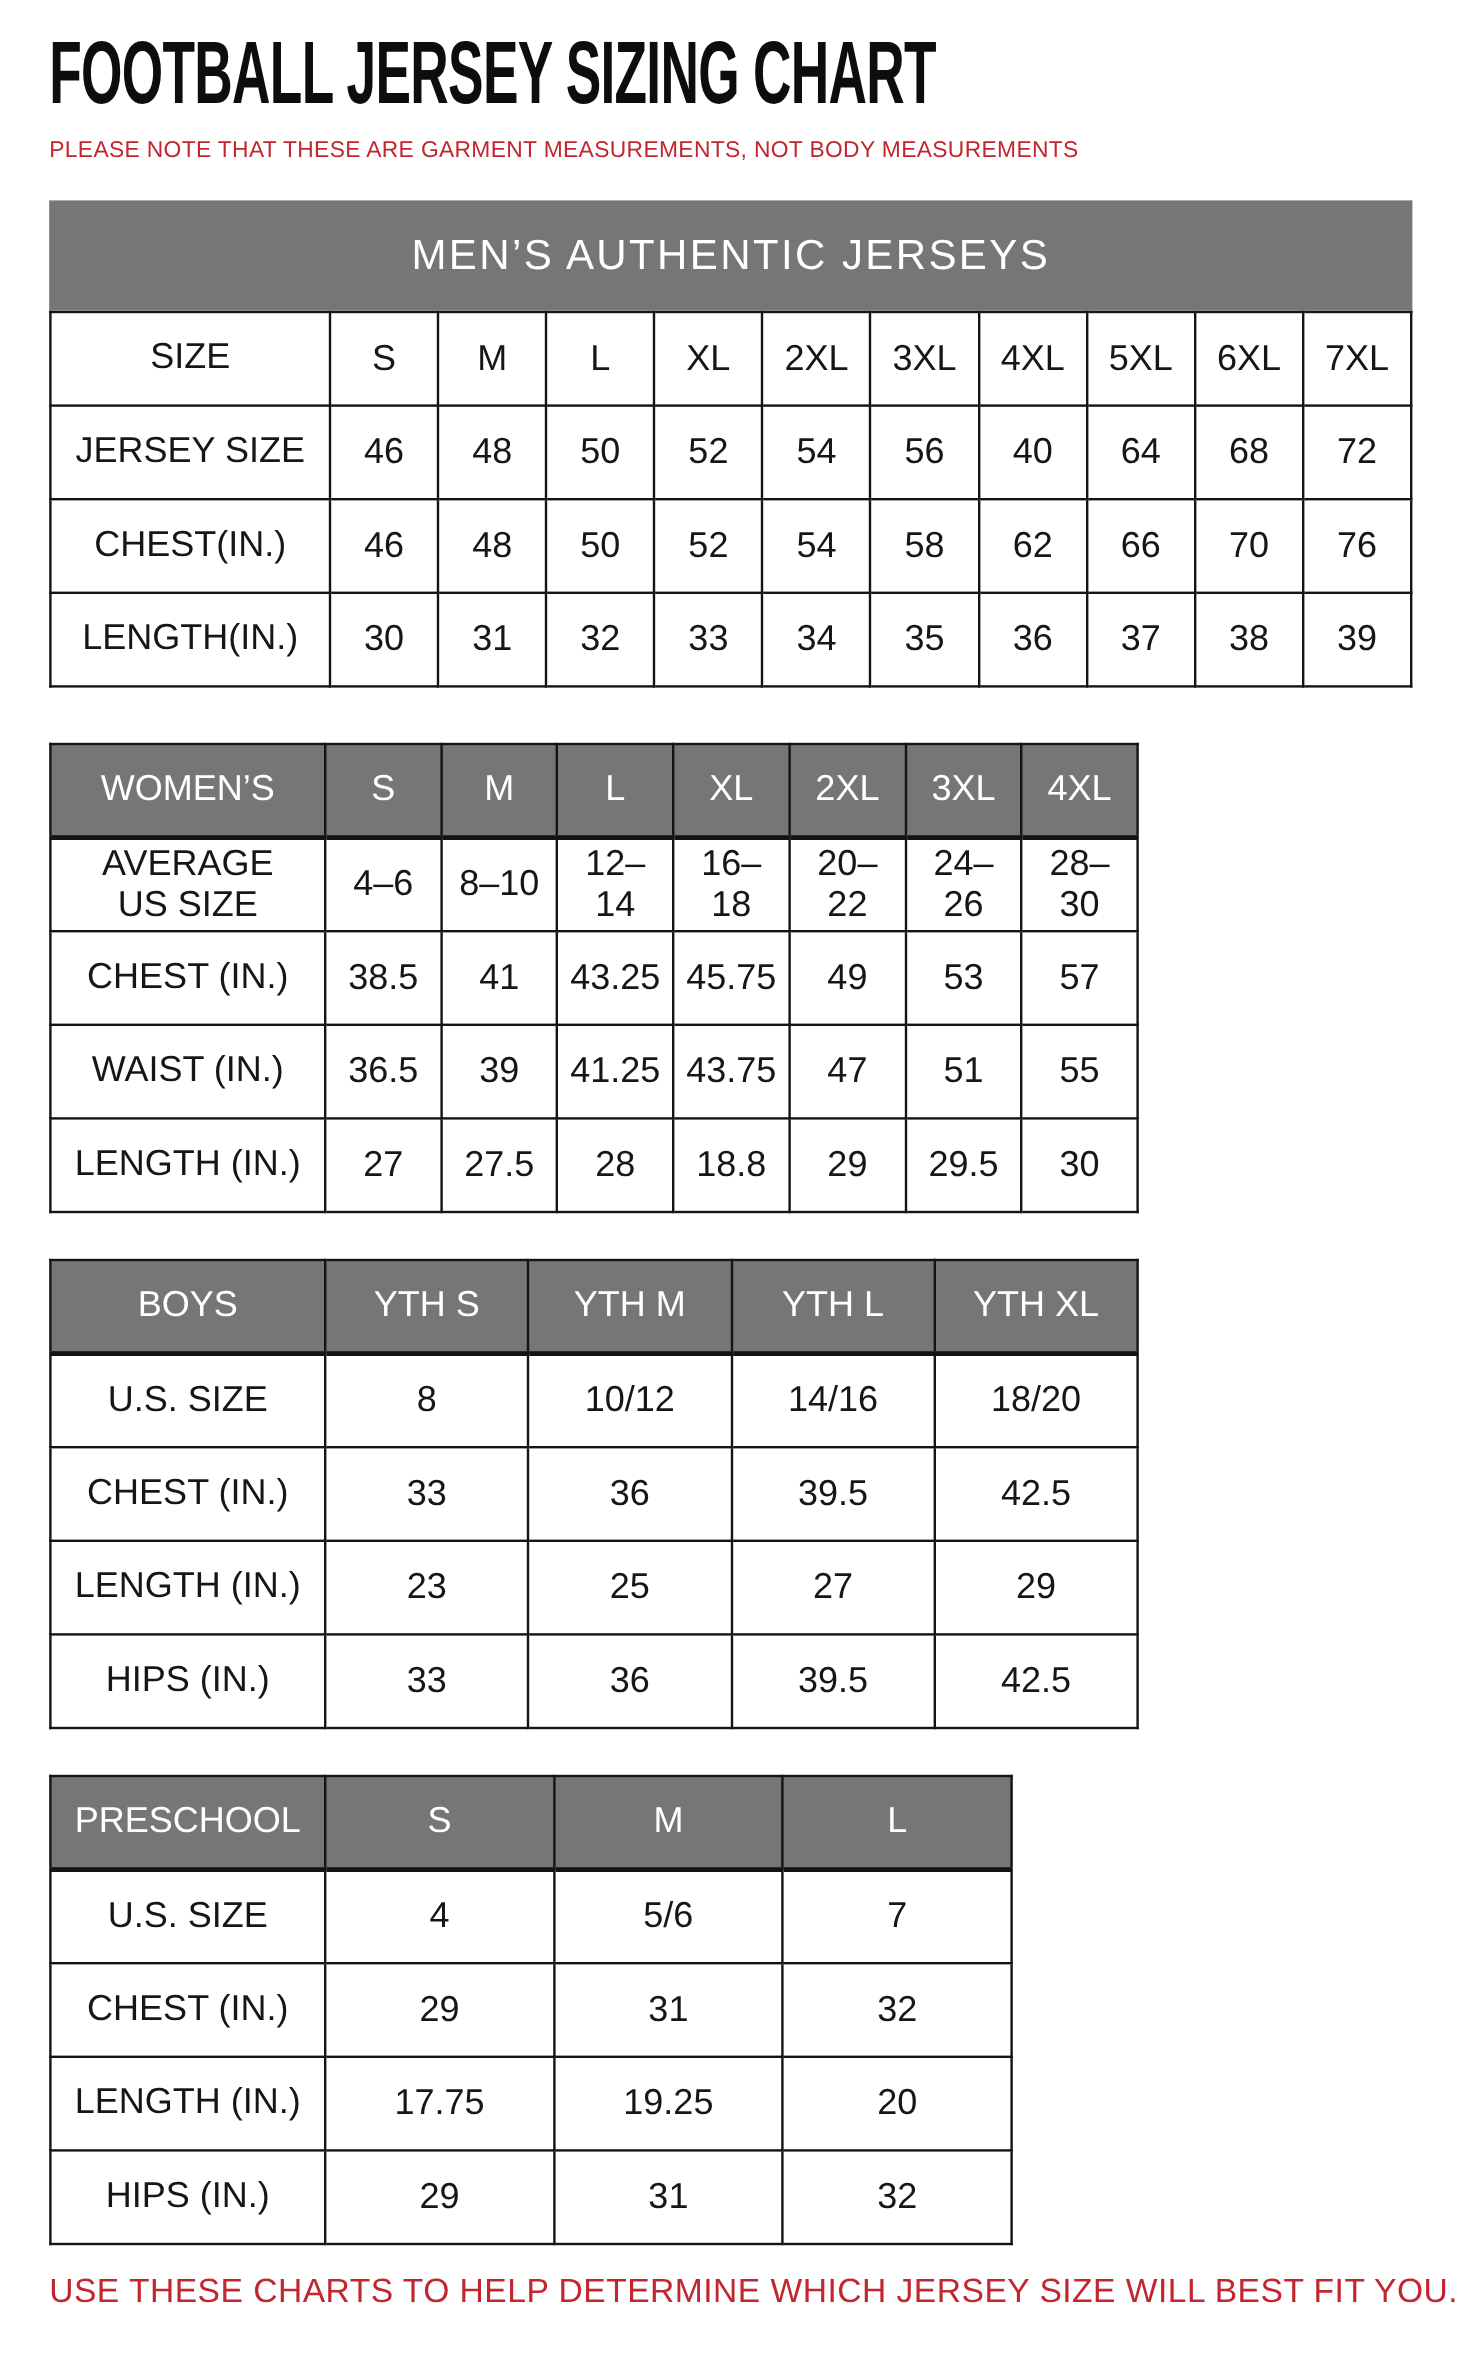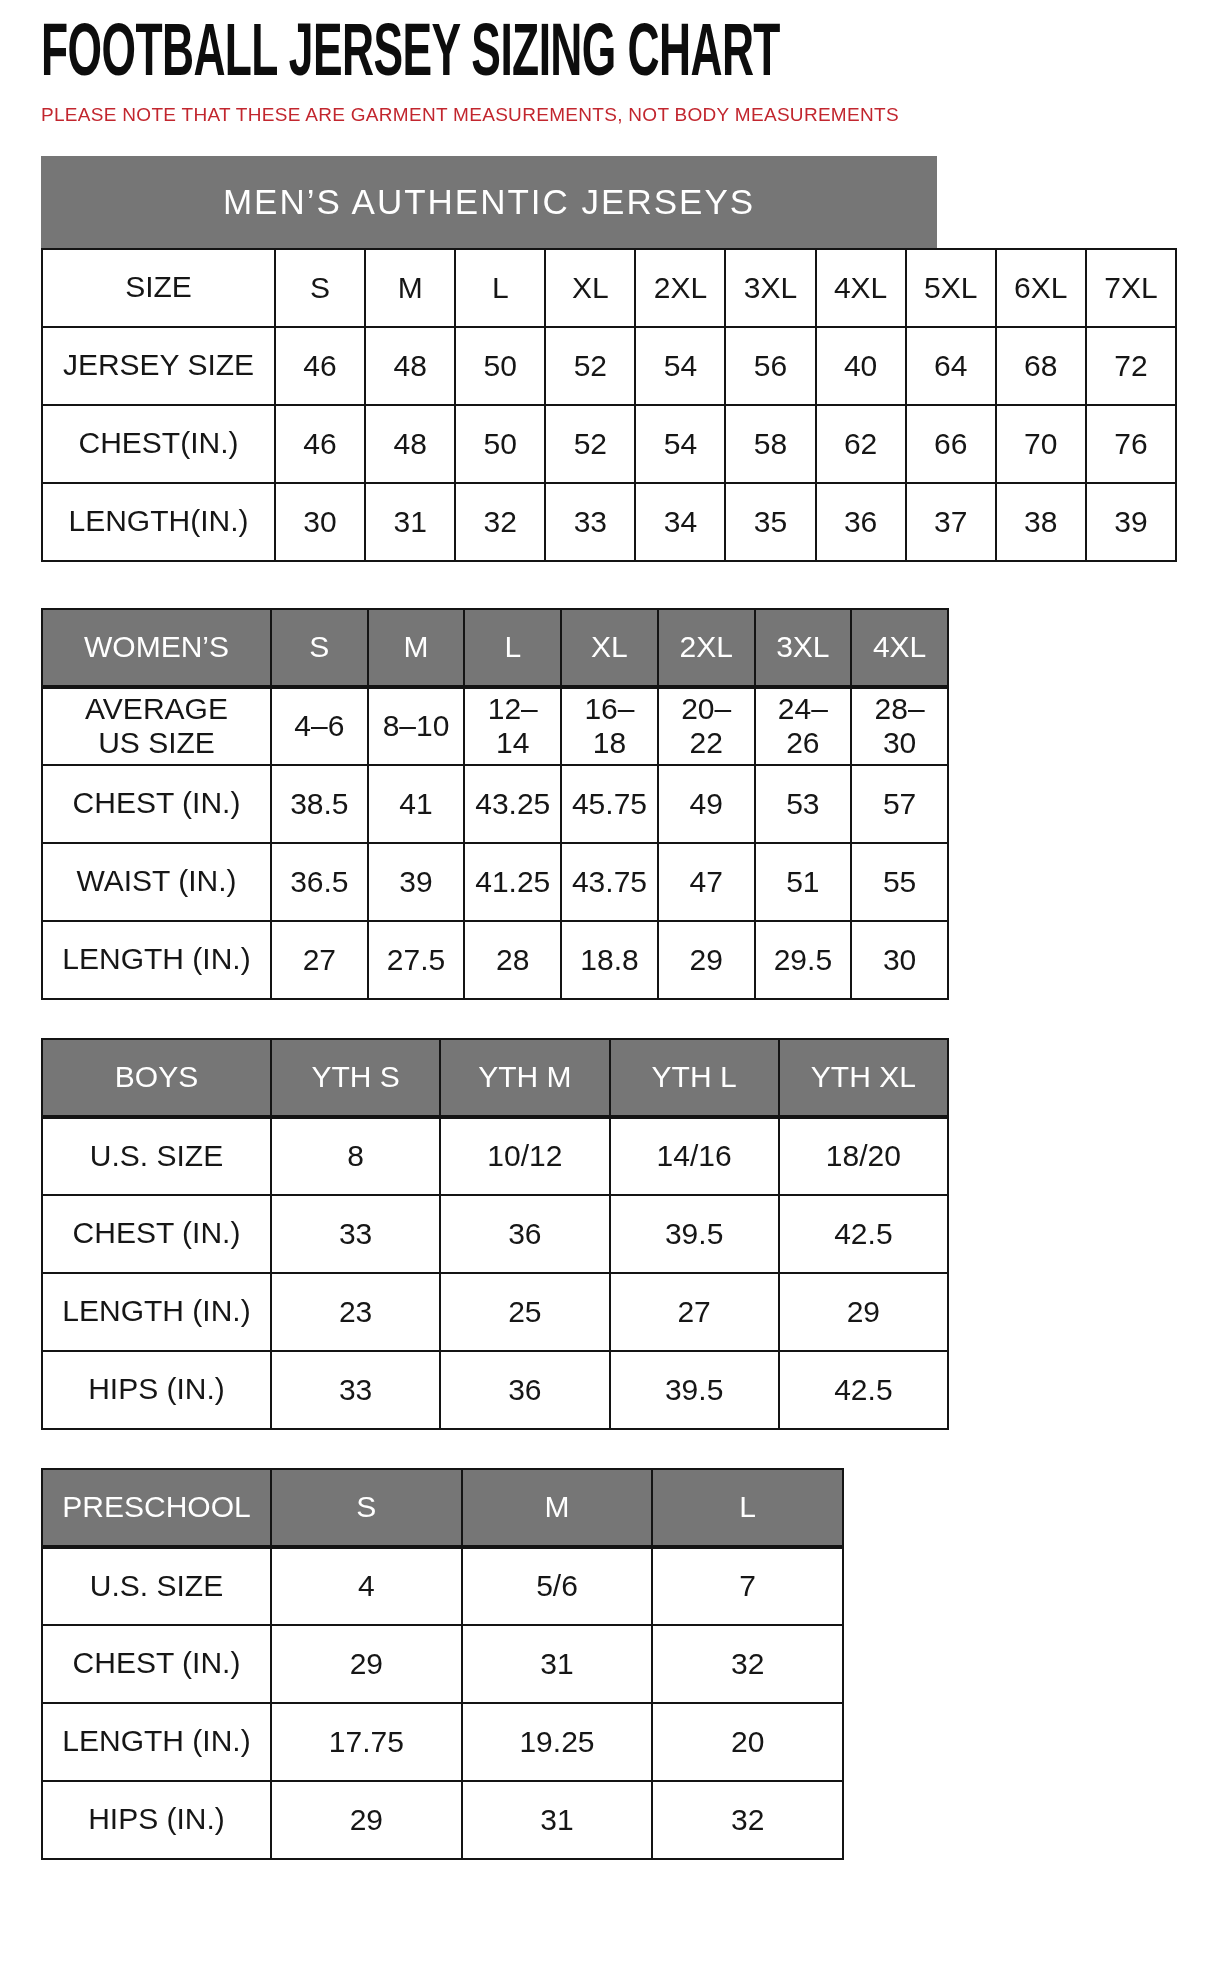--- a/index.html
+++ b/index.html
@@ -11,21 +11,21 @@
   * { box-sizing: border-box; }
   html, body { margin: 0; padding: 0; }
   body {
     width: 1220px;
     height: 1974px;
     background: #ffffff;
     color: var(--ink);
     font-family: "Liberation Sans", "DejaVu Sans", sans-serif;
     overflow: hidden;
   }
-  .page { padding: 9px 30px 0 41px; }
+  .page { padding: 20px 30px 0 41px; }
 
   h1.title {
     margin: 4px 0 0 0;
     font-size: 74px;
     font-weight: bold;
     line-height: 1.0;
     letter-spacing: -1px;
     color: #0d0d0d;
     white-space: nowrap;
     transform: scaleX(0.60);
@@ -41,21 +41,21 @@
     letter-spacing: 0.3px;
   }
 
   .table-block { margin-top: 38px; }
   .t-mens   { margin-top: 28px; }
   .t-womens { margin-top: 46px; }
 
   .banner {
     background: var(--gray);
     color: #fff;
-    width: 896px;
+    width: 1136px;
     height: 92px;
     display: flex;
     align-items: center;
     justify-content: center;
     font-size: 35px;
     letter-spacing: 2px;
   }
 
   table.grid {
     border-collapse: collapse;
@@ -300,13 +300,14 @@
             <tr>
               <th class="row-label">HIPS (IN.)</th>
               <td>29</td>
               <td>31</td>
               <td>32</td>
             </tr>
           </tbody>
         </table>
       </section>
     </div>
+  <p class="footer">USE THESE CHARTS TO HELP DETERMINE WHICH JERSEY SIZE WILL BEST FIT YOU.</p>
 </div>
 
 </body></html>

